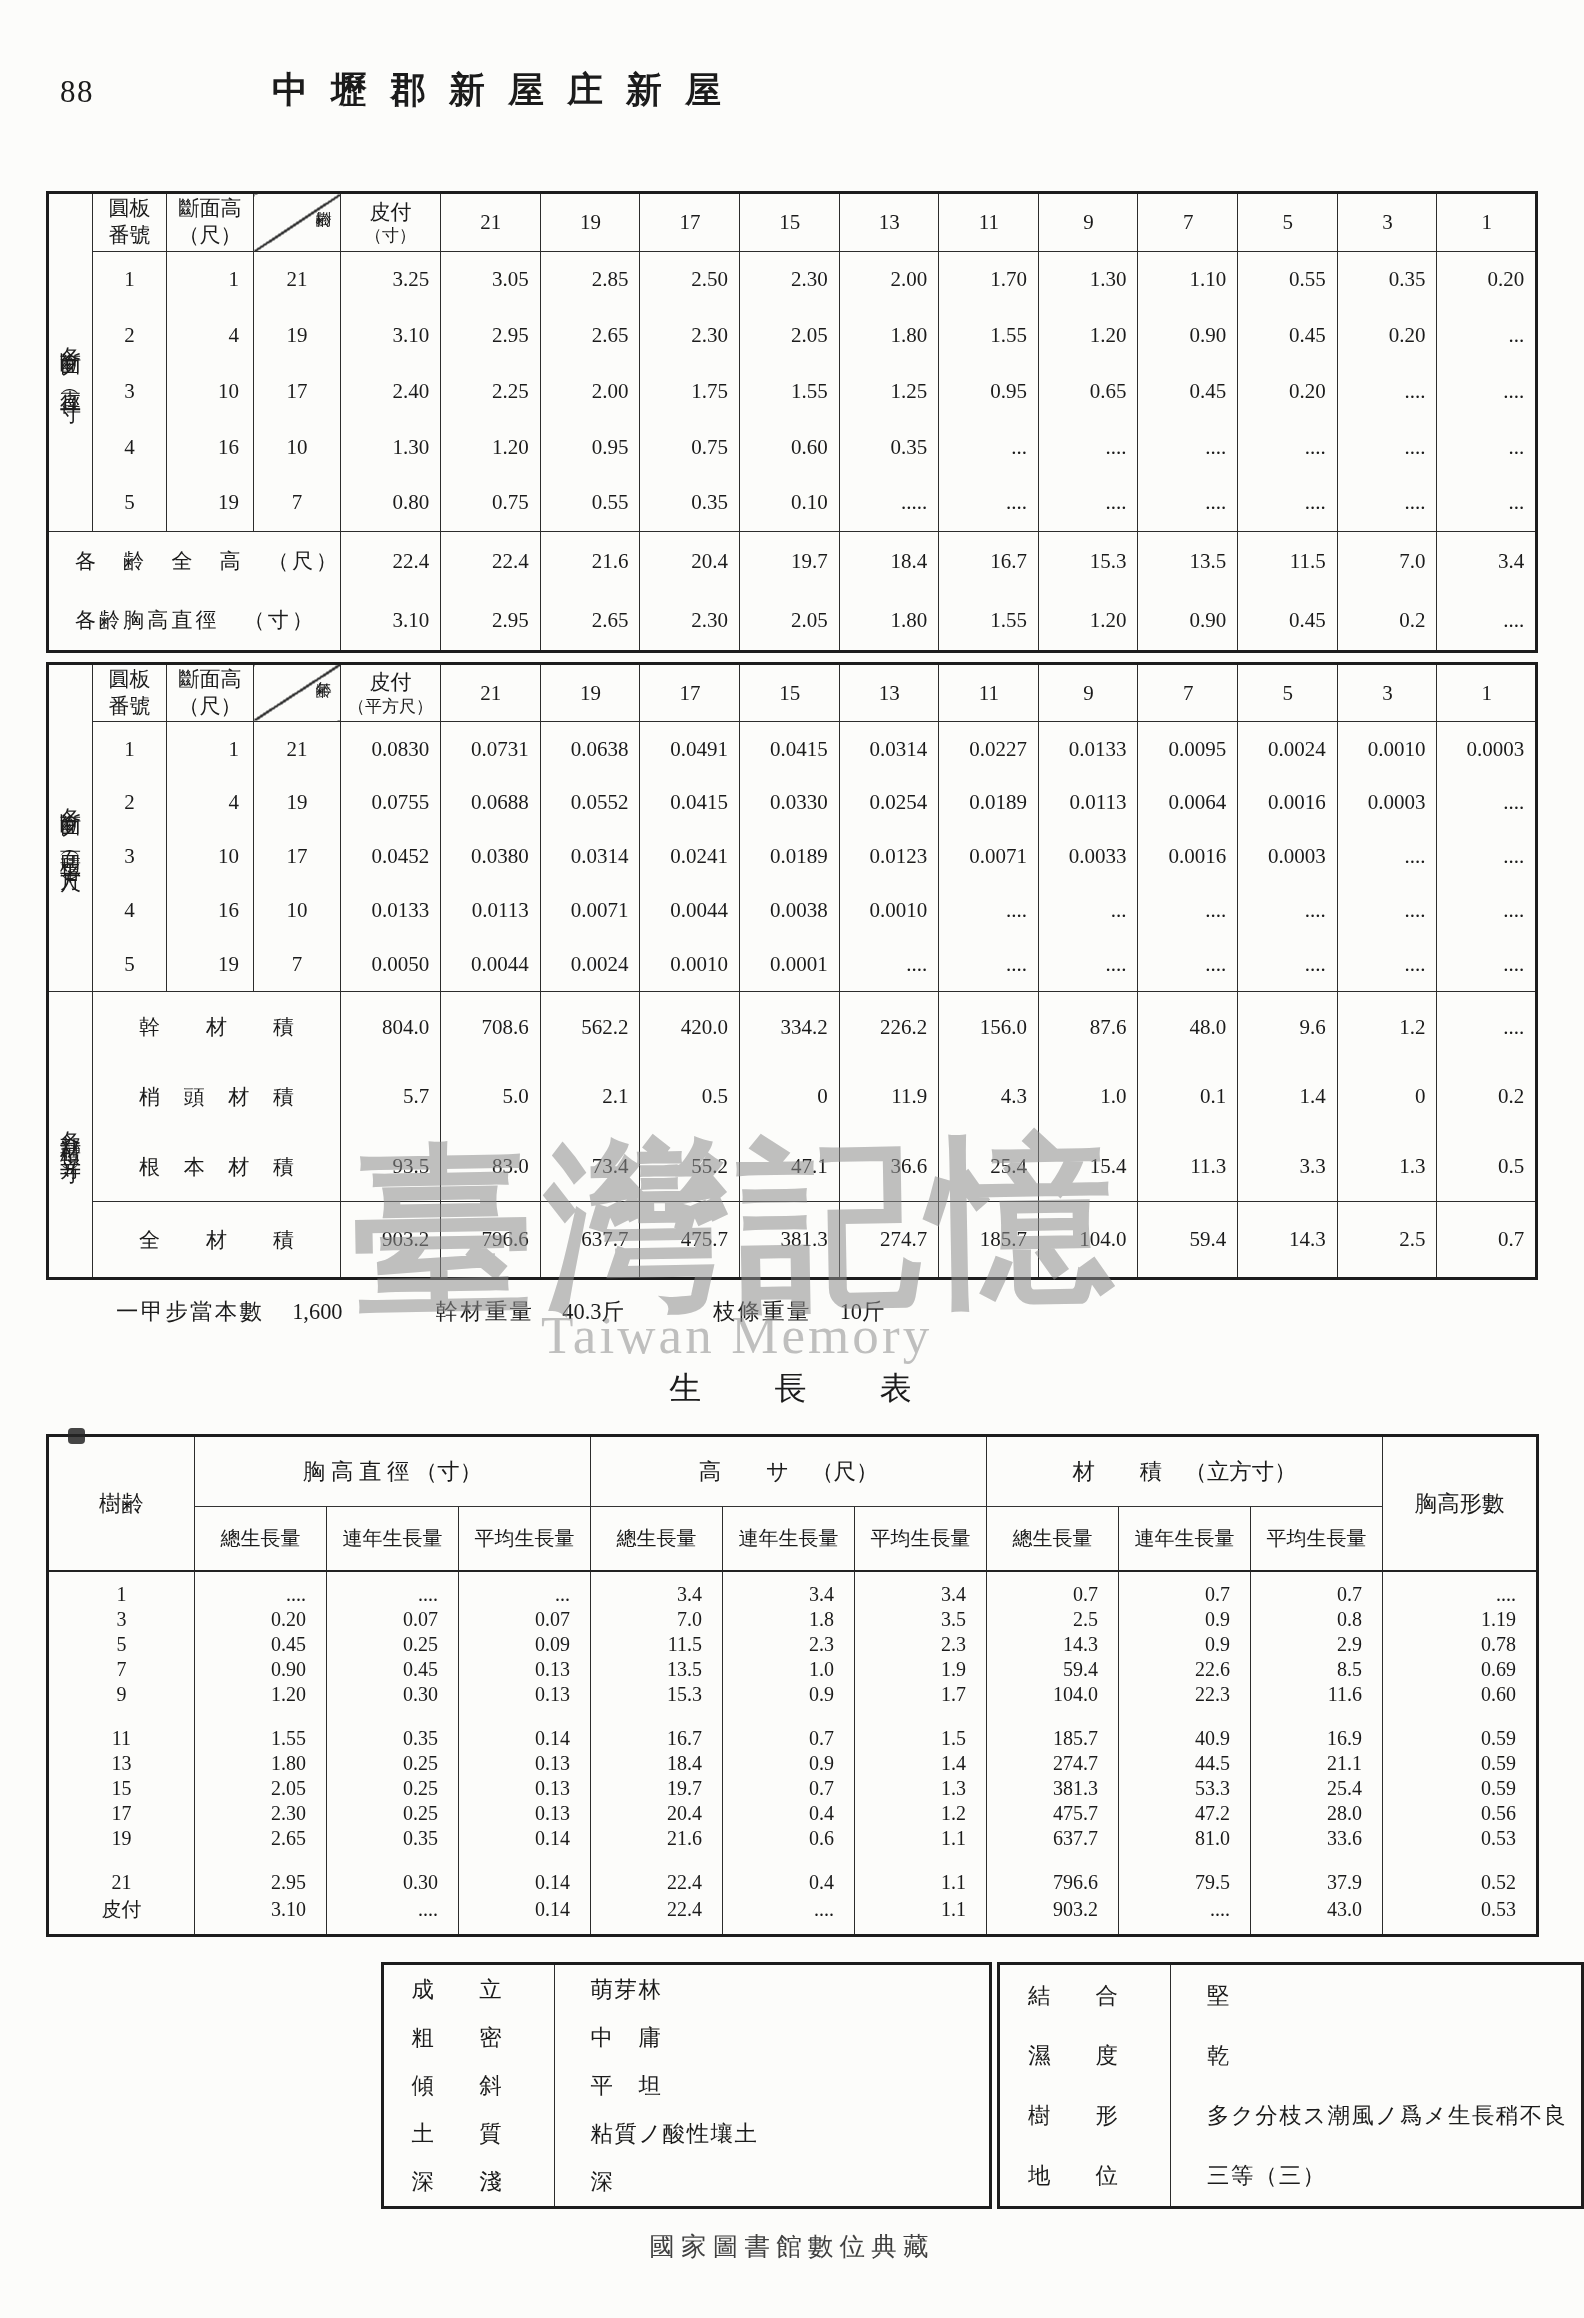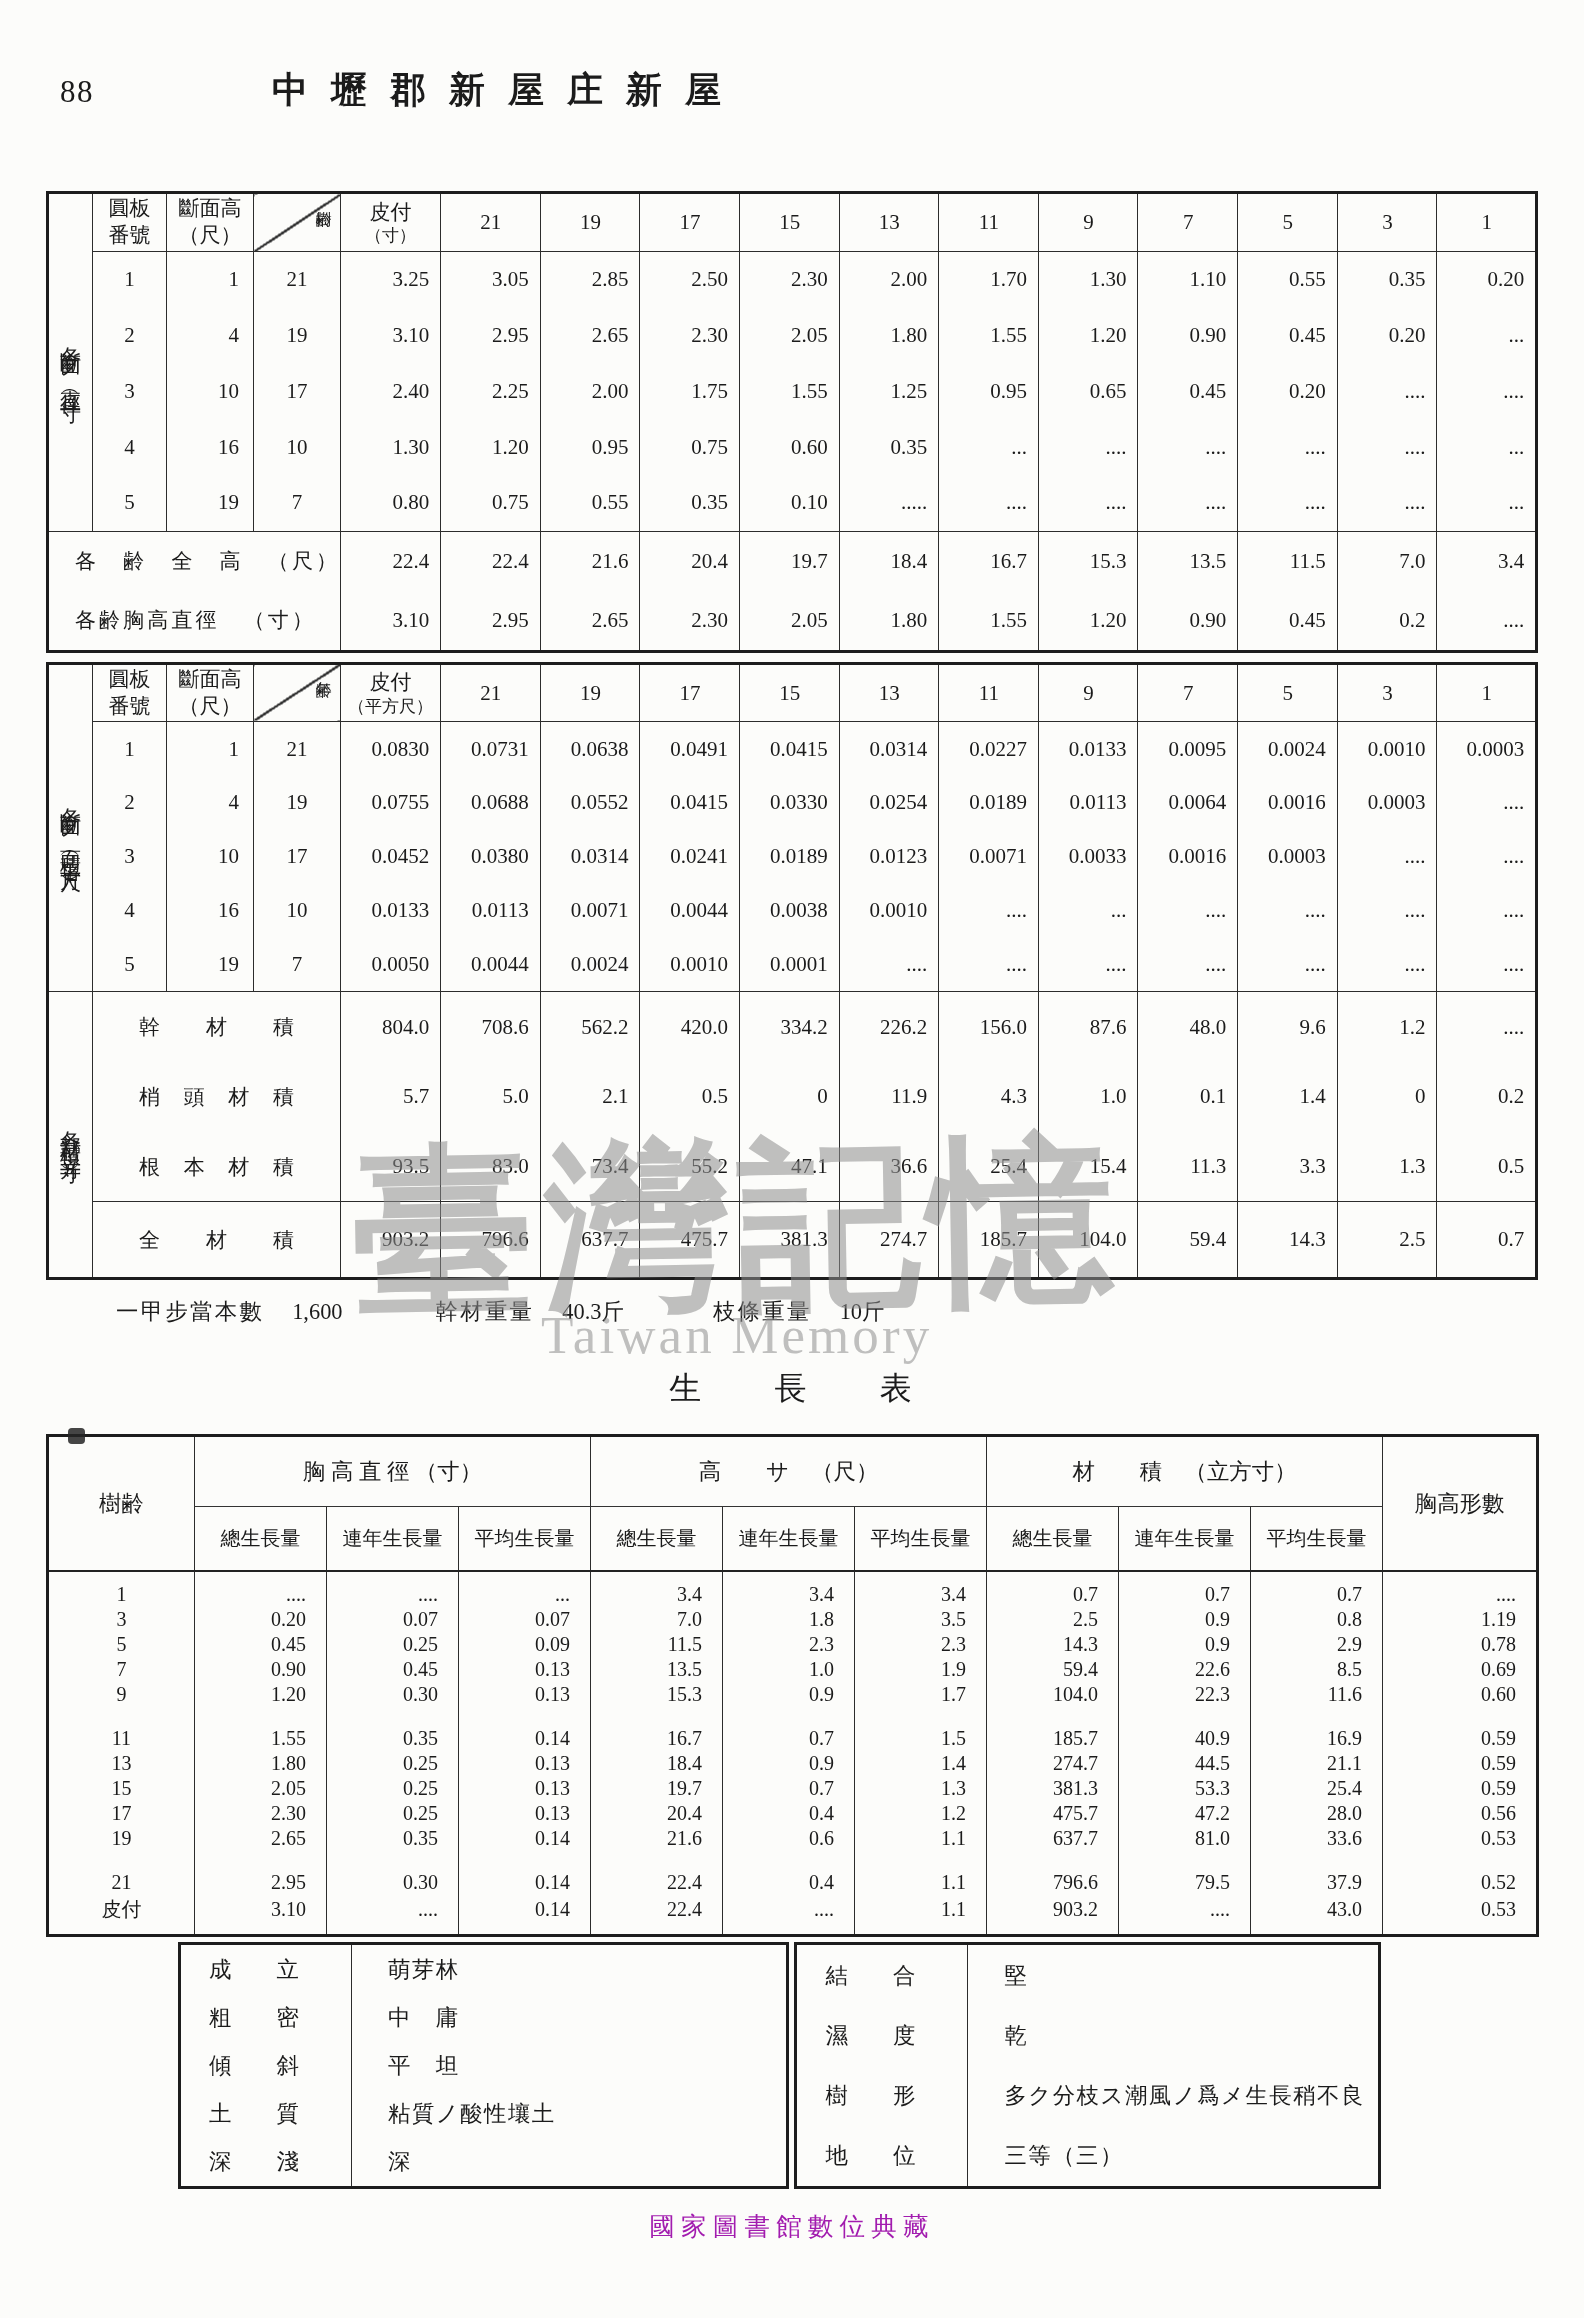--- a/index.html
+++ b/index.html
@@ -68,30 +68,30 @@
   #t3 thead tr.sub{height:65px;}
   #t3 thead tr.sub th{font-size:20px;white-space:nowrap;}
   #t3 thead th.first,#t3 thead th.last{font-size:22.4px;}
   #t3 tbody td{font-size:20px;height:23px;}
   #t3 tbody td.age{text-align:center;}
   #t3 tbody td.num{padding-right:20px;}
   #t3 tbody tr:first-child td{padding-top:10.8px;}
   #t3 tbody tr:nth-child(6) td,#t3 tbody tr:nth-child(11) td{padding-top:20px;}
   #t3 tbody tr:last-child td{padding-bottom:10.8px;}
   
-  .cond-row{display:flex;margin:5px 0 0 178px;}
+  .cond-row{display:flex;margin:25px 0 0 178px;justify-content:flex-end;}
   table.cond{border-collapse:collapse;border:3.1px solid #1d1d1d;height:247px;}
   table.cond td{font-size:22.4px;vertical-align:middle;}
   td.clabel{width:141px;padding-left:28px;border-right:1.5px solid #2c2c2c;}
   .jlabel{display:inline-block;width:90px;text-align:justify;text-align-last:justify;}
   td.cval{padding-left:36px;letter-spacing:1.5px;}
   #cond-left{width:611px;}
   #cond-right{width:587px;margin-left:5.4px;}
   
-  .footer{margin-top:20px;text-align:center;font-size:25.5px;letter-spacing:6.2px;color:#a21caf;}
+  .footer{margin-top:20px;text-align:center;font-size:25.5px;letter-spacing:6.2px;color:#404040;}
   .watermark{position:absolute;left:352px;top:1105px;width:850px;pointer-events:none;z-index:6;color:#8e8e8e;opacity:0.55;}
   .wm-cjk{font-size:182px;letter-spacing:10.8px;white-space:nowrap;font-weight:bold;transform:rotate(-1deg);}
   .wm-latin{font-size:53px;letter-spacing:3.1px;margin:-45px 0 0 189px;}
   .ink1{position:absolute;left:68px;top:1428px;width:17px;height:15.5px;background:#242424;border-radius:3.9px;opacity:.85;}
 </style>
 </head>
 <body>
 
 <div class="page">
 

